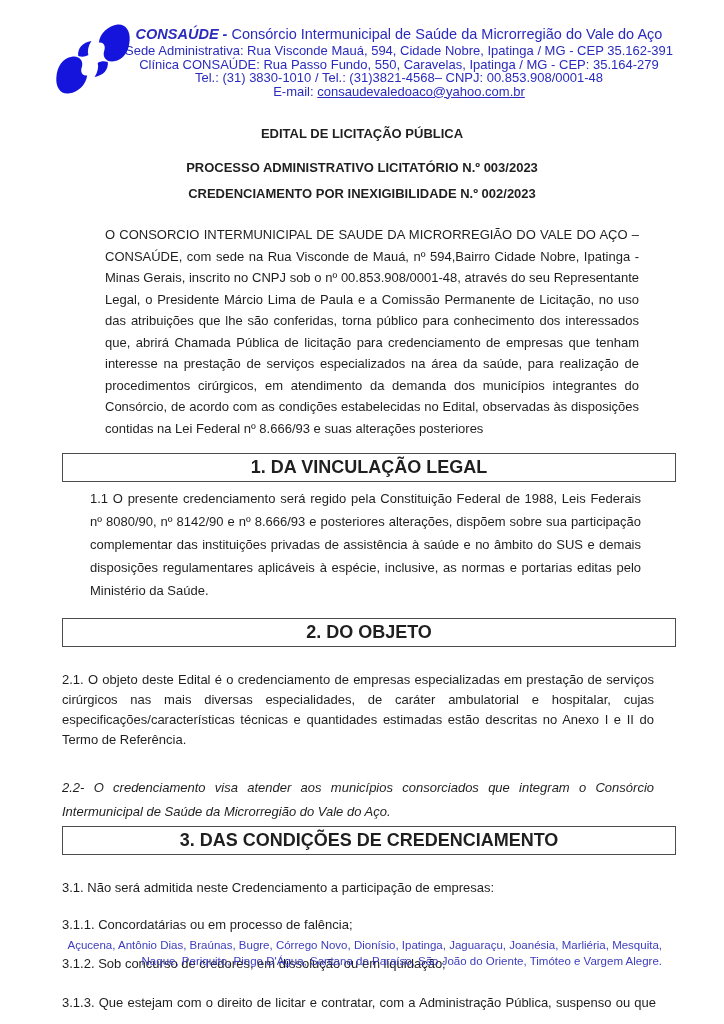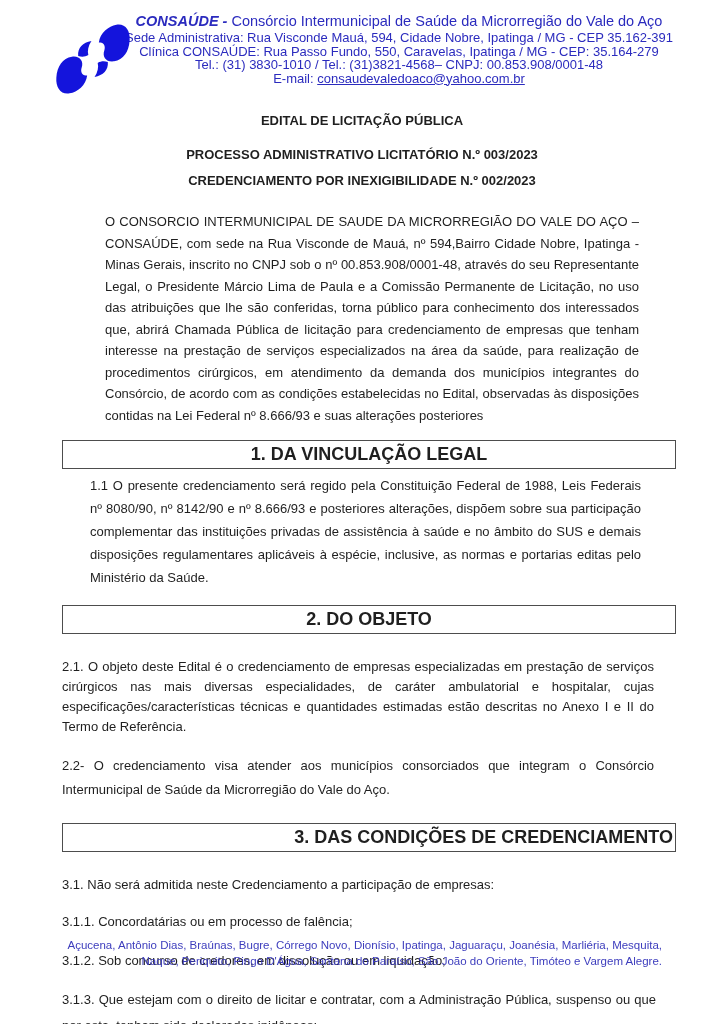--- a/index.html
+++ b/index.html
@@ -10,21 +10,21 @@
     --box-border:#4d4d4d;
   }
   *{margin:0;padding:0;box-sizing:border-box;}
   html,body{background:#e8e8e8;}
   body{font-family:"Liberation Sans","DejaVu Sans",sans-serif;}
   .page{
     width:724px;height:1024px;margin:0 auto;background:#ffffff;
     position:relative;overflow:hidden;color:var(--text);
   }
   
-  .letterhead{position:relative;padding-top:12px;margin-left:24px;}
+  .letterhead{position:relative;padding-top:25px;margin-left:24px;}
   .logo{position:absolute;left:30px;top:20px;color:var(--logo-blue);}
   .head-text{margin-left:70px;margin-right:20px;text-align:center;color:var(--header-blue);}
   .head-line1{font-size:14.5px;line-height:19px;}
   .org-bold{font-weight:bold;font-style:italic;}
   .head-small{font-size:13px;line-height:13.5px;}
   .email{color:var(--header-blue);text-decoration:underline;cursor:pointer;}
   
   .title-block{text-align:center;}
   .doc-title{font-size:13px;font-weight:bold;margin-top:28px;}
   .doc-title.t2{margin-top:19px;}
@@ -33,23 +33,23 @@
   .content{margin:0 48px 0 62px;}
   .para{font-size:13px;line-height:23px;text-align:justify;}
   .p-intro{margin:23px 37px 0 43px;line-height:21.5px;}
   .p-11{margin:5px 35px 0 28px;}
   .section-box{
     border:1px solid var(--box-border);
     text-align:center;font-weight:bold;font-size:18px;
     padding:3px 2px;margin-top:14px;
   }
   .section-box.b2{margin-top:16px;}
-  .section-box.b3{margin-top:21px;text-align:right;}
+  .section-box.b3{margin-top:2px;}
   .p-21{margin-top:23px;line-height:20px;margin-right:22px;}
-  .p-22{margin-top:17px;line-height:24px;margin-right:22px;}
+  .p-22{margin-top:26px;line-height:24px;margin-right:22px;font-style:italic;}
   .p-31{margin-top:21px;}
   .p-sub{margin-top:13px;margin-right:20px;line-height:26px;}
   
   .page-footer{
     position:absolute;left:0;right:0;bottom:55px;
     text-align:right;color:var(--footer-blue);
     font-size:11.5px;line-height:16px;
   }
   .page-footer .inner{width:600px;margin:0 auto;}
 </style>

